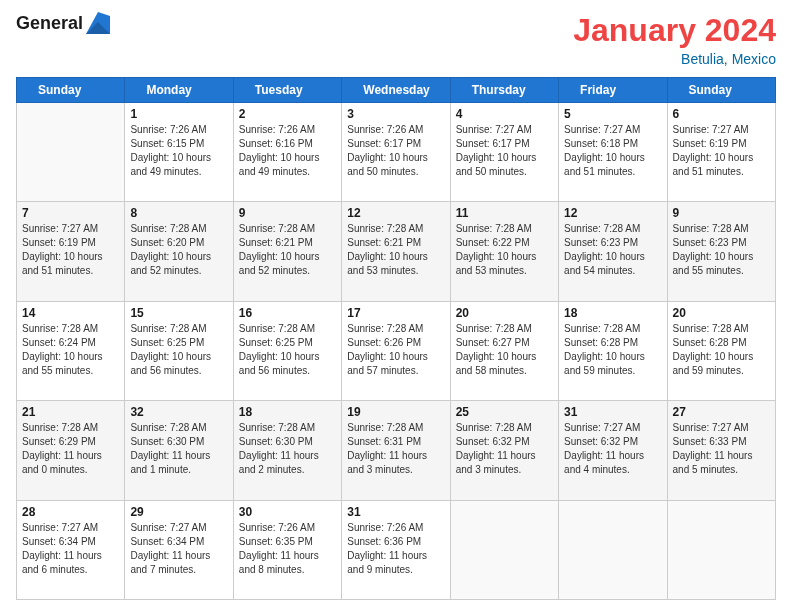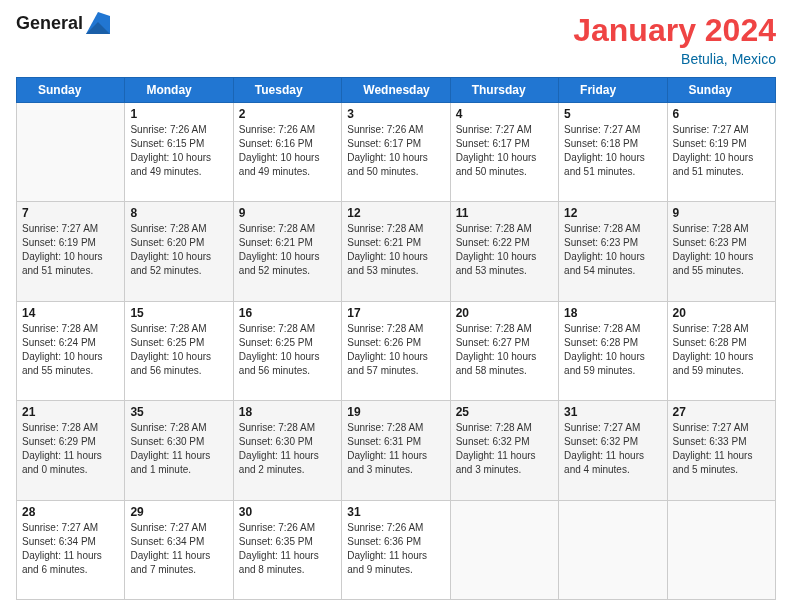--- a/index.html
+++ b/index.html
@@ -269,21 +269,21 @@
         </tr>
         <tr class="row-shaded">
           <td>
             <div class="day-number">21</div>
             <div class="day-info" style="white-space: pre-line;">Sunrise: 7:28 AM
 Sunset: 6:29 PM
 Daylight: 11 hours
 and 0 minutes.</div>
           </td>
           <td>
-            <div class="day-number">35</div>
+            <div class="day-number">32</div>
             <div class="day-info" style="white-space: pre-line;">Sunrise: 7:28 AM
 Sunset: 6:30 PM
 Daylight: 11 hours
 and 1 minute.</div>
           </td>
           <td>
             <div class="day-number">18</div>
             <div class="day-info" style="white-space: pre-line;">Sunrise: 7:28 AM
 Sunset: 6:30 PM
 Daylight: 11 hours

